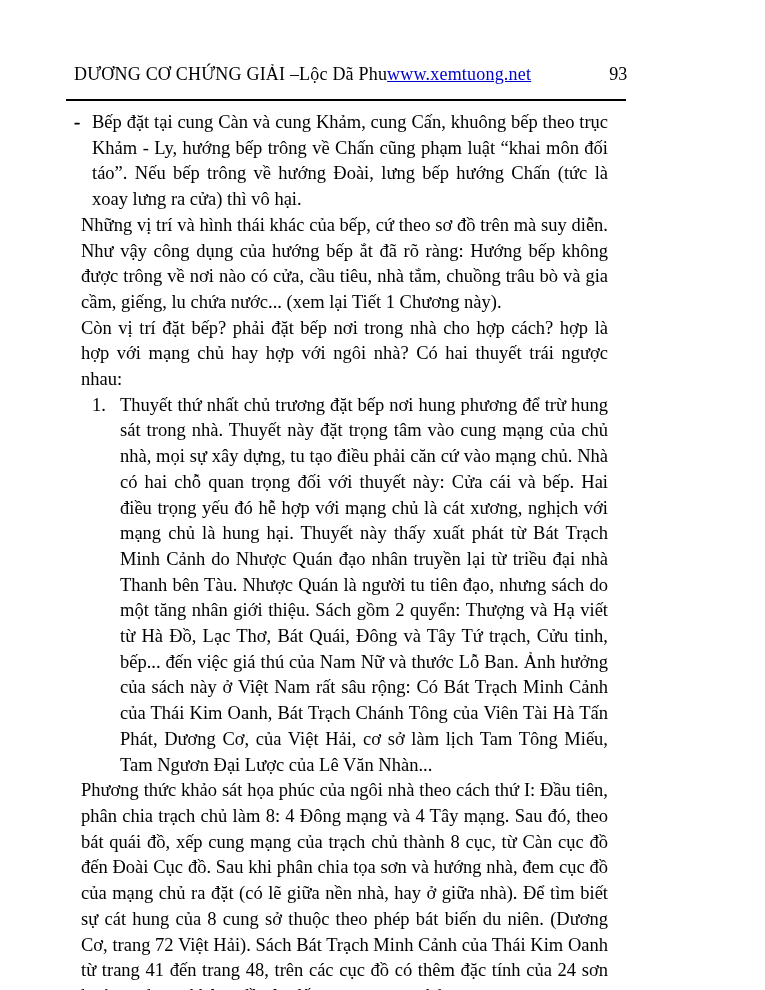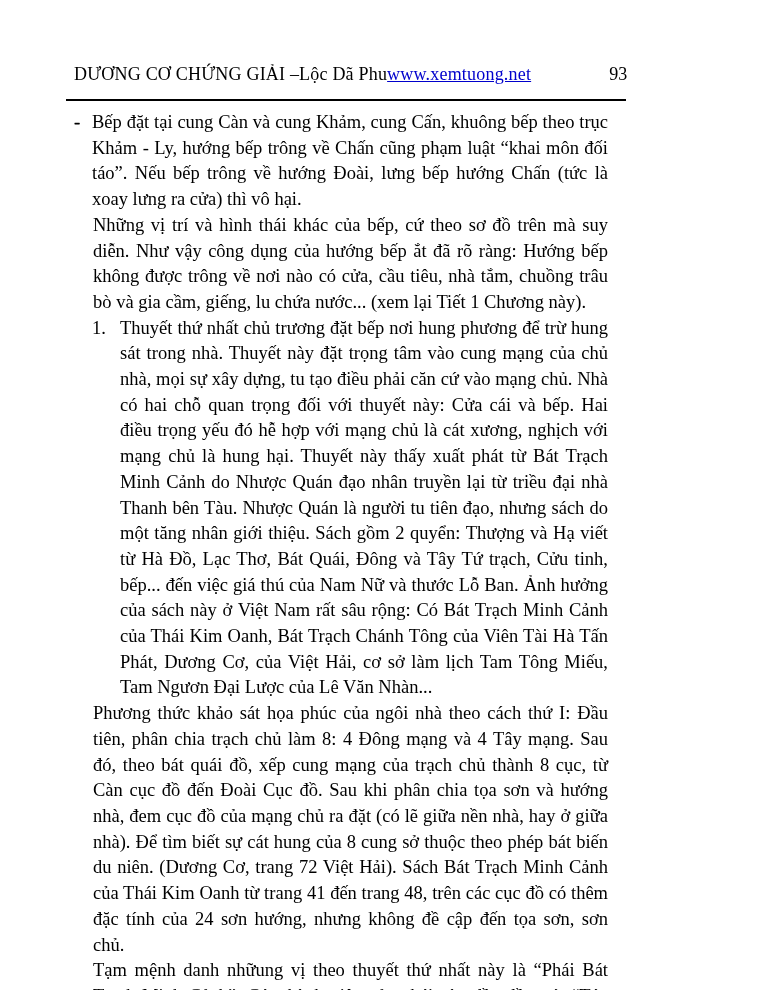--- a/index.html
+++ b/index.html
@@ -56,21 +56,21 @@
     position: relative;
     padding-left: 18px;
     margin-top: 5px;
   }
   .dash-block .dash-marker {
     position: absolute;
     left: 0;
     top: 0;
   }
   .para-block {
-    margin-left: 19px;
+    margin-left: 7px;
   }
   .numbered-block {
     margin-left: 18px;
     padding-left: 28px;
   }
   .numbered-block .num-marker {
     float: left;
     width: 28px;
     margin-left: -28px;
   }
@@ -85,18 +85,19 @@
     <a href="#" class="site-link">www.xemtuong.net</a>
     <span class="page-num">93</span>
   </div>
 
   <div class="header-rule"></div>
 
   <main class="doc-body">
       <div class="dash-block"><span class="dash-marker">-</span></div>
       <div class="dash-block"><span class="dash-marker">-</span><span>Bếp đặt tại cung Càn và cung Khảm, cung Cấn, khuông bếp theo trục Khảm - Ly, hướng bếp trông về Chấn cũng phạm luật “khai môn đối táo”. Nếu bếp trông về hướng Đoài, lưng bếp hướng Chấn (tức là xoay lưng ra cửa) thì vô hại.</span></div>
       <div class="para-block">Những vị trí và hình thái khác của bếp, cứ theo sơ đồ trên mà suy diễn. Như vậy công dụng của hướng bếp ắt đã rõ ràng: Hướng bếp không được trông về nơi nào có cửa, cầu tiêu, nhà tắm, chuồng trâu bò và gia cầm, giếng, lu chứa nước... (xem lại Tiết 1 Chương này).</div>
+      <div class="para-block">Còn vị trí đặt bếp? phải đặt bếp nơi trong nhà cho hợp cách? hợp là hợp với mạng chủ hay hợp với ngôi nhà? Có hai thuyết trái ngược nhau:</div>
       <div class="numbered-block"><span class="num-marker">1.</span><span>Thuyết thứ nhất chủ trương đặt bếp nơi hung phương để trừ hung sát trong nhà. Thuyết này đặt trọng tâm vào cung mạng của chủ nhà, mọi sự xây dựng, tu tạo điều phải căn cứ vào mạng chủ. Nhà có hai chỗ quan trọng đối với thuyết này: Cửa cái và bếp. Hai điều trọng yếu đó hễ hợp với mạng chủ là cát xương, nghịch với mạng chủ là hung hại. Thuyết này thấy xuất phát từ Bát Trạch Minh Cảnh do Nhược Quán đạo nhân truyền lại từ triều đại nhà Thanh bên Tàu. Nhược Quán là người tu tiên đạo, nhưng sách do một tăng nhân giới thiệu. Sách gồm 2 quyển: Thượng và Hạ viết từ Hà Đồ, Lạc Thơ, Bát Quái, Đông và Tây Tứ trạch, Cửu tinh, bếp... đến việc giá thú của Nam Nữ và thước Lỗ Ban. Ảnh hưởng của sách này ở Việt Nam rất sâu rộng: Có Bát Trạch Minh Cảnh của Thái Kim Oanh, Bát Trạch Chánh Tông của Viên Tài Hà Tấn Phát, Dương Cơ, của Việt Hải, cơ sở làm lịch Tam Tông Miếu, Tam Ngươn Đại Lược của Lê Văn Nhàn...</span></div>
       <div class="para-block">Phương thức khảo sát họa phúc của ngôi nhà theo cách thứ I: Đầu tiên, phân chia trạch chủ làm 8: 4 Đông mạng và 4 Tây mạng. Sau đó, theo bát quái đồ, xếp cung mạng của trạch chủ thành 8 cục, từ Càn cục đồ đến Đoài Cục đồ. Sau khi phân chia tọa sơn và hướng nhà, đem cục đồ của mạng chủ ra đặt (có lẽ giữa nền nhà, hay ở giữa nhà). Để tìm biết sự cát hung của 8 cung sở thuộc theo phép bát biến du niên. (Dương Cơ, trang 72 Việt Hải). Sách Bát Trạch Minh Cảnh của Thái Kim Oanh từ trang 41 đến trang 48, trên các cục đồ có thêm đặc tính của 24 sơn hướng, nhưng không đề cập đến tọa sơn, sơn chủ.</div>
       <div class="para-block">Tạm mệnh danh nhữung vị theo thuyết thứ nhất này là “Phái Bát Trạch Minh Cảnh”. Các thành viên của phái này đều đồng ý: “Táo Tòa luận phương, bất luận hướng, Táo khẩu luận hướng, bất luận phương”. Cần xác định ý nghĩa các danh từ.</div>
     </main>
 
 </div>
 
 </body></html>

